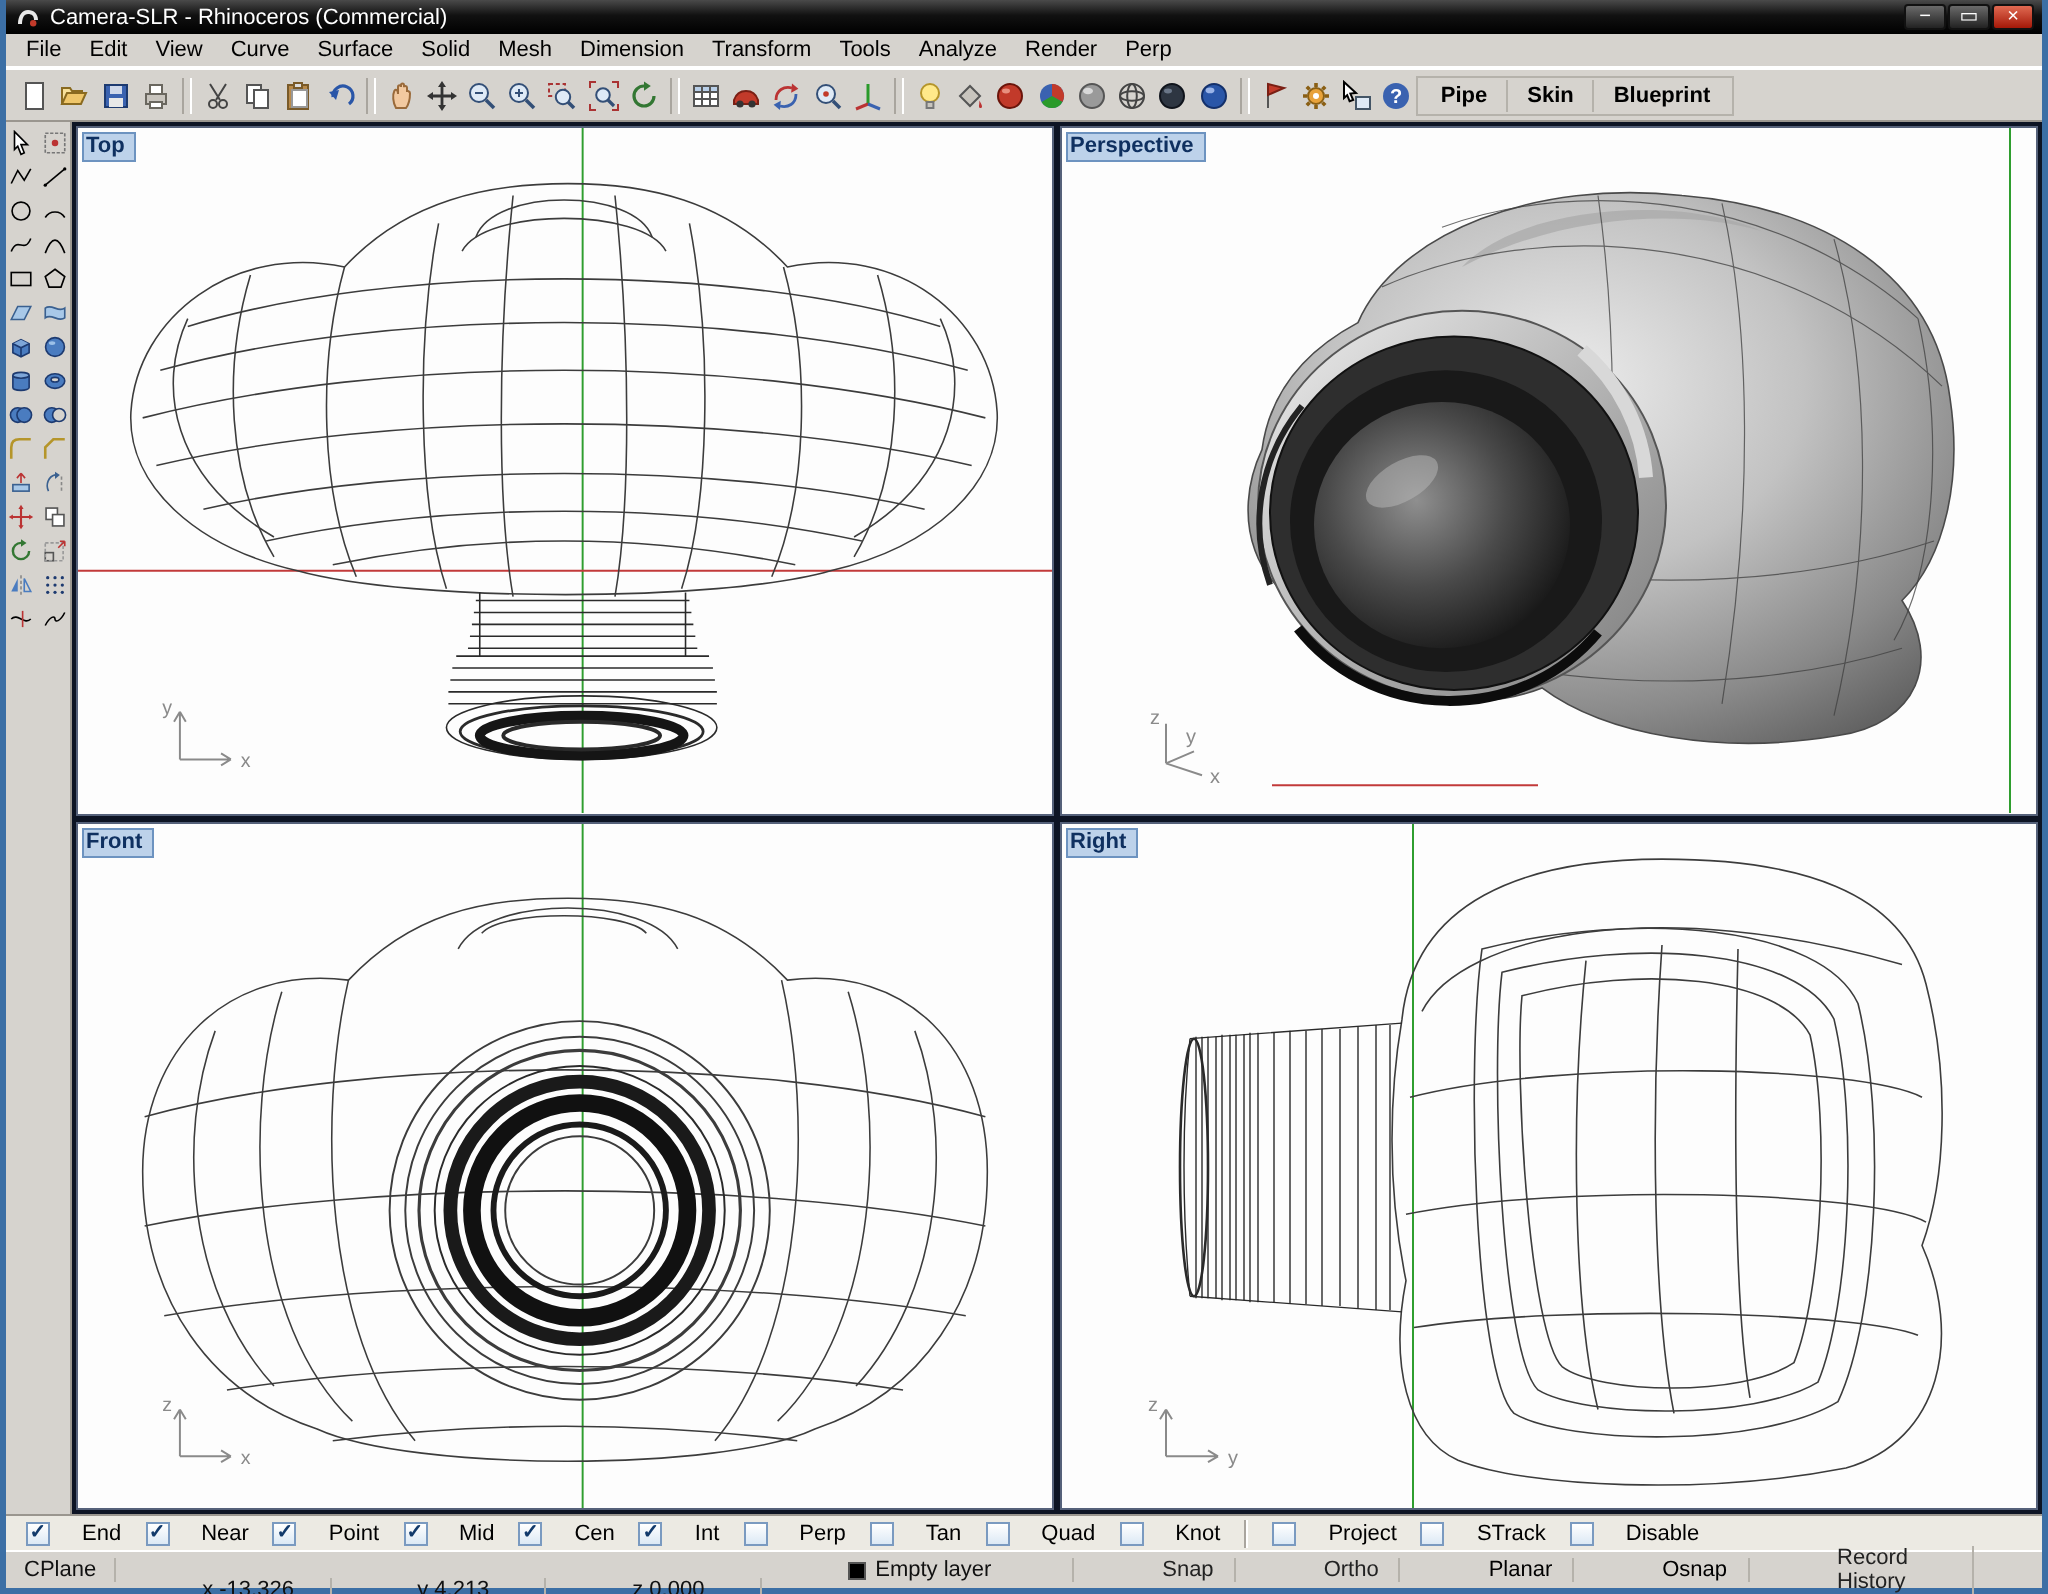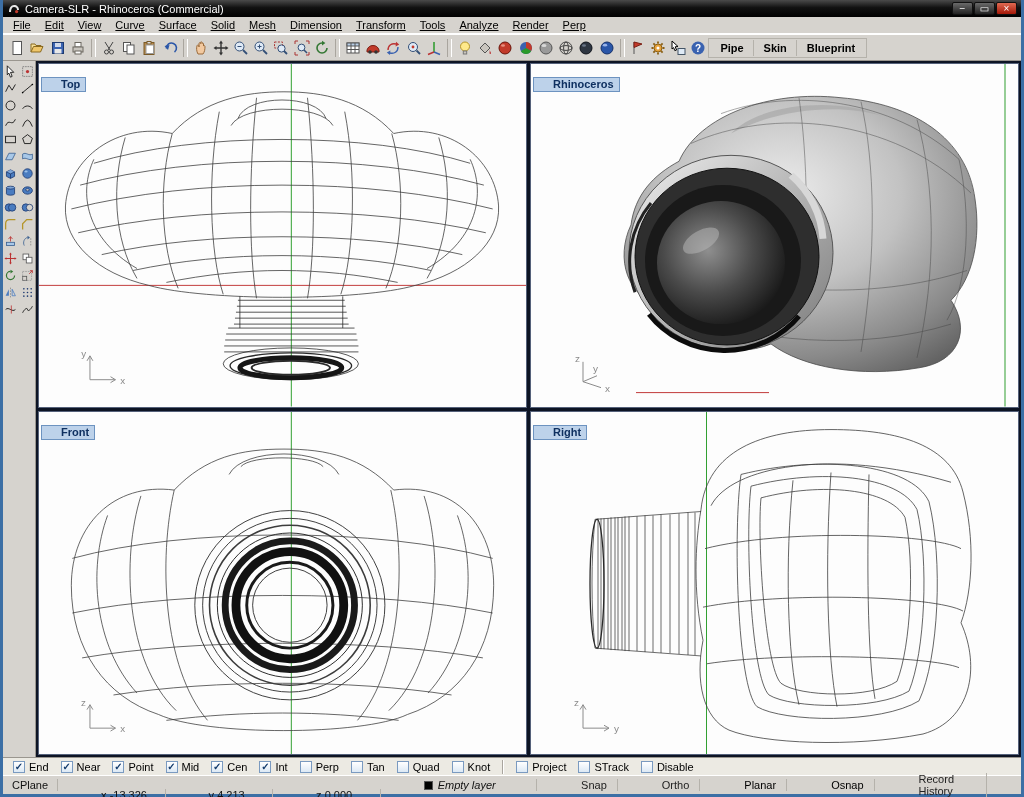--- a/index.html
+++ b/index.html
@@ -15,21 +15,21 @@
   .winbtns { display:flex; gap:1px; }
   .winbtn { width:21px; height:13px; display:flex; align-items:center; justify-content:center;
     font-size:10px; color:#fff; background:linear-gradient(#6a6a6a,#222); border:1px solid #111;
     border-radius:2px; line-height:1; }
   .winbtn.close { background:linear-gradient(#e06a52,#a41808); }
   .logo { width:13px; height:13px; display:flex; align-items:center; justify-content:center; }
 
   
   .menubar { height:17px; flex:0 0 17px; background:#d6d3ce; display:flex; align-items:center;
     font-size:11px; padding-left:3px; border-bottom:1px solid #fff; }
-  .menu-item { padding:1px 7px; color:#000; cursor:default;text-decoration:underline; }
+  .menu-item { padding:1px 7px; color:#000; cursor:default; }
 
   
   .toolbar { height:27px; flex:0 0 27px; background:#d6d3ce; display:flex; align-items:center;
     padding:0 4px; border-top:1px solid #fff; border-bottom:1px solid #9a968f; }
   .tbi { width:21px; height:21px; display:flex; align-items:center; justify-content:center;
     border:1px solid transparent; }
   .tbi svg { display:block; }
   .tbsep { width:5px; height:18px; border-left:1px solid #a9a59e; border-right:1px solid #fff; margin:0 3px; }
   .tb-tabs { margin-left:auto; margin-right:150px; display:flex; align-items:center; gap:1px;
     border:1px solid #b5b2ab; background:#d6d3ce; padding:1px 2px;font-weight:bold; }
@@ -42,39 +42,39 @@
     padding:3px 1px; display:flex; flex-direction:column; gap:2px; }
   .prow { display:flex; gap:2px; justify-content:center; }
   .pbi { width:15px; height:15px; display:flex; align-items:center; justify-content:center;
     border:1px solid transparent; }
   .pbi svg { display:block; }
 
   .viewports { flex:1 1 auto; background:#0d1424; display:grid;
     grid-template-columns:1fr 1fr; grid-template-rows:1fr 1fr; gap:3px; padding:2px; min-width:0; }
   .vp { position:relative; background:#fdfdfd; overflow:hidden; border:1px solid #55617a; }
   .vp svg.canvas { position:absolute; inset:0; width:100%; height:100%; }
-  .vp-label { position:absolute; top:13px; left:2px; z-index:2; background:#bdd2ea;
-    color:#0f3060; font-weight:bold; font-size:11px; padding:0 5px 1px 19px; border:1px solid #6d93c0; }
+  .vp-label { position:absolute; top:2px; left:2px; z-index:2; background:#bdd2ea;
+    color:#0f3060; font-weight:bold; font-size:11px; padding:0 5px 1px 1px; border:1px solid #6d93c0; }
 
   
   .osnapbar { height:18px; flex:0 0 18px; background:#eceae3; display:flex; align-items:center;
     gap:12px; padding:0 10px; font-size:11px; border-top:1px solid #9a968f; }
-  .os-item { display:flex; align-items:center; gap:4px; }
+  .os-item { display:flex; align-items:center; gap:16px; }
   .cb { width:12px; height:12px; border:1px solid #7a9ac0; background:linear-gradient(#fff,#dce9f5);
     font-size:10px; color:#123a6b; text-align:center; line-height:10px; }
   .cb.checked::after { content:"✓"; font-weight:bold; }
   .os-sep { width:2px; height:14px; border-left:1px solid #a9a59e; border-right:1px solid #fff; }
 
   
   .statusbar { height:19px; flex:0 0 19px; background:#d6d3ce; display:flex; align-items:center;
     font-size:11px; border-top:1px solid #fff;gap:34px; }
   .seg { display:flex; align-items:center; padding:0 9px; border-right:1px solid #b5b2ab;
     white-space:nowrap; color:#111; }
   .seg.coord { width:88px;margin-top:20px; }
-  .seg.layerseg { width:150px;font-style:italic; }
+  .seg.layerseg { width:150px; }
   .swatch { width:9px; height:9px; background:#000; border:1px solid #555; margin-right:5px; flex:0 0 9px; }
   .sbtn { display:flex; align-items:center; padding:0 10px; border-right:1px solid #b5b2ab; color:#222; }
   .sbtn.checked { font-weight:normal; color:#000; }
   .statusfill { flex:1; }
 </style>
 </head>
 <body>
 
 <div class="window">
 
@@ -587,21 +587,21 @@
           <g stroke="#8a8a8a" fill="none">
             <path d="M52,318 L52,294 M52,294 L49,299 M52,294 L55,299"></path>
             <path d="M52,318 L78,318 M78,318 L73,315 M78,318 L73,321"></path>
           </g>
           <text x="43" y="295" font-size="10" fill="#8a8a8a">y</text>
           <text x="83" y="322" font-size="10" fill="#8a8a8a">x</text>
         </svg>
       </div>
 
       <div class="vp">
-        <span class="vp-label">Rhinoceros</span>
+        <span class="vp-label">Perspective</span>
         <svg class="canvas" viewBox="0 0 487 345" preserveAspectRatio="none">
           <defs>
             <radialGradient id="pg1" cx="45%" cy="35%" r="75%">
               <stop offset="0" stop-color="#ececec"></stop>
                 <stop offset="0.45" stop-color="#c2c2c2"></stop>
               <stop offset="0.8" stop-color="#8a8a8a"></stop>
                 <stop offset="1" stop-color="#636363"></stop>
             </radialGradient>
             <radialGradient id="pglass" cx="40%" cy="40%" r="70%">
               <stop offset="0" stop-color="#8f8f8f"></stop>

